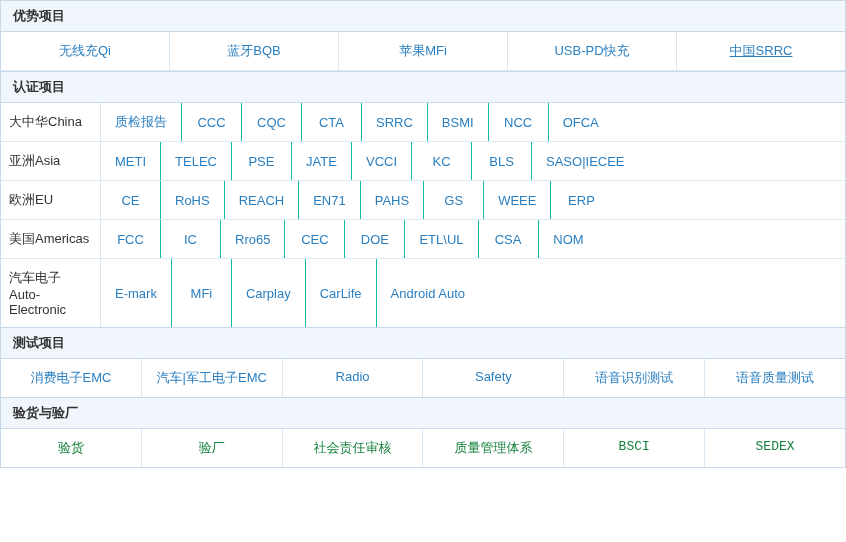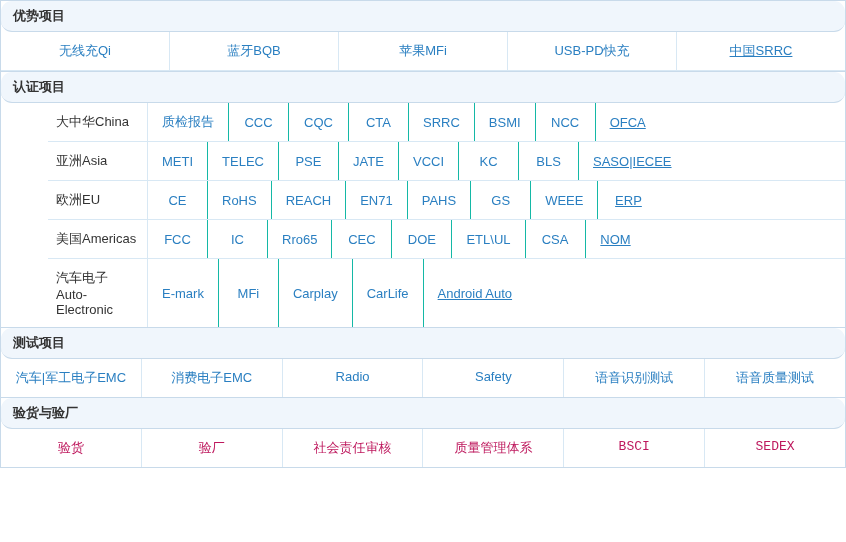--- a/index.html
+++ b/index.html
@@ -13,21 +13,20 @@
     .section-header {
       background: #f0f6fc;
       padding: 6px 12px;
       font-size: 13px;
       font-weight: bold;
       color: #333;
       border-bottom: 1px solid #c8daea;
     }
     .section-body {
       padding: 0;
-      margin-left: 47px;
     }
     .grid-row {
       display: flex;
       border-bottom: 1px solid #d8e8f4;
     }
     .grid-row:last-child {
       border-bottom: none;
       justify-content: center;
     }
     .row-label {
@@ -53,21 +52,20 @@
       font-size: 13px;
       border-right: 1px solid #14b8a6;
       display: flex;
       align-items: center;
       justify-content: center;
       cursor: pointer;
       min-width: 60px;
     }
     .cert-item:last-child {
       border-right: none;
-      text-decoration: underline;
     }
     
     .advantage-row {
       display: flex;
       border-bottom: 1px solid #d8e8f4;
       align-items: center;
     }
     .advantage-item {
       flex: 1;
       padding: 10px 8px;
@@ -97,36 +95,35 @@
     .test-item:last-child {
       border-right: none;
     }
     
     .inspect-row {
       display: flex;
     }
     .inspect-item {
       flex: 1;
       padding: 10px 8px;
-      color: #be185d;
+      color: #15803d;
       font-size: 13px;
       border-right: 1px solid #d8e8f4;
       text-align: center;
       cursor: pointer;
     }
     .inspect-item:last-child {
       border-right: none;
     }
     
     .outer {
       border: 1px solid #c8daea;
     }
     .outer .section-header {
       border-bottom: 1px solid #c8daea;
-      border-radius: 11px;
     }
   </style>
 </head>
 <body>
 
 <div class="outer">
   <div class="section-header">优势项目</div>
   <div class="advantage-row">
 
   <div class="advantage-item">无线充Qi</div>
@@ -201,22 +198,22 @@
           <div class="cert-item">CarLife</div>
           <div class="cert-item">Android Auto</div>
         </div>
       </div>
     </div>
 </div>
 
 <div class="outer" style="border-top: none;">
   <div class="section-header">测试项目</div>
   <div class="test-row" id="test-row">
-  <div class="test-item">汽车|军工电子EMC</div>
-      <div class="test-item">消费电子EMC</div>
+  <div class="test-item">消费电子EMC</div>
+      <div class="test-item">汽车|军工电子EMC</div>
       <div class="test-item">Radio</div>
       <div class="test-item">Safety</div>
       <div class="test-item">语音识别测试</div>
       <div class="test-item">语音质量测试</div>
     </div>
 </div>
 
 <div class="outer" style="border-top: none; font-family: Liberation Mono, monospace;">
   <div class="section-header">验货与验厂</div>
   <div class="inspect-row" id="inspect-row">

